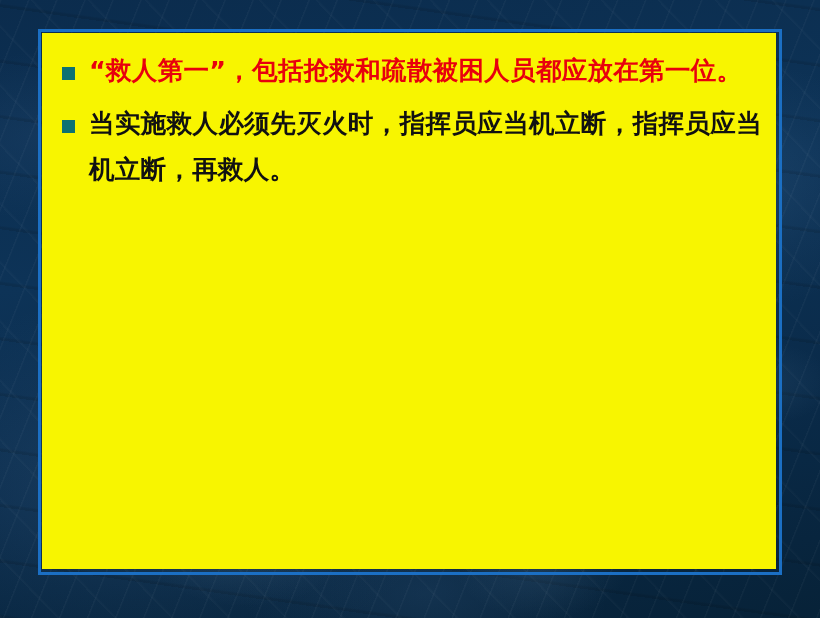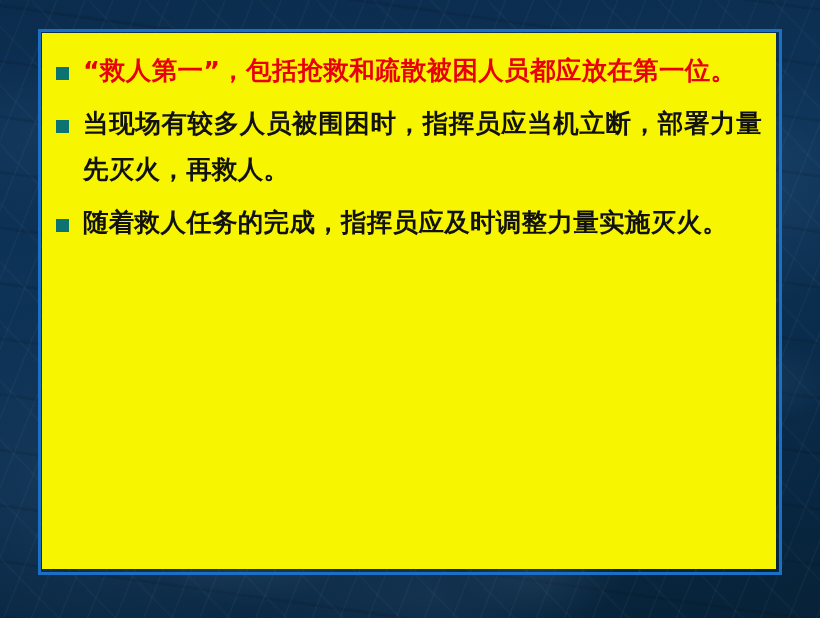--- a/index.html
+++ b/index.html
@@ -61,21 +61,21 @@
   }
 
   #panel {
     position: absolute;
     left: 42px;
     top: 33px;
     width: 734px;
     height: 536px;
     background: #f8f500;
     box-sizing: border-box;
-    padding: 14px 14px 10px 4px;
+    padding: 14px 14px 10px 10px;
     z-index: 3;
   }
 
   .bullet-list {
     list-style: none;
     margin: 0;
     padding: 0;
   }
 
   .bullet-item {
@@ -122,23 +122,19 @@
 
       <li class="bullet-item accent">
         <span class="bullet-marker"></span>
         <span class="bullet-text">“救人第一”，包括抢救和疏散被困人员都应放在第一位。</span>
       </li>
 
 
 
       <li class="bullet-item">
         <span class="bullet-marker"></span>
-        <span class="bullet-text">当现场有较多人员被围困时，指挥员应当机立断，部署力量先灭火，再救人。</span>
+        <span class="bullet-text">当实施救人必须先灭火时，指挥员应当机立断，指挥员应当机立断，再救人。</span>
       </li>
 
-      <li class="bullet-item">
-        <span class="bullet-marker"></span>
-        <span class="bullet-text">随着救人任务的完成，指挥员应及时调整力量实施灭火。</span>
-      </li>
 
     </ul>
   </div>
 </div>
 
 </body></html>

